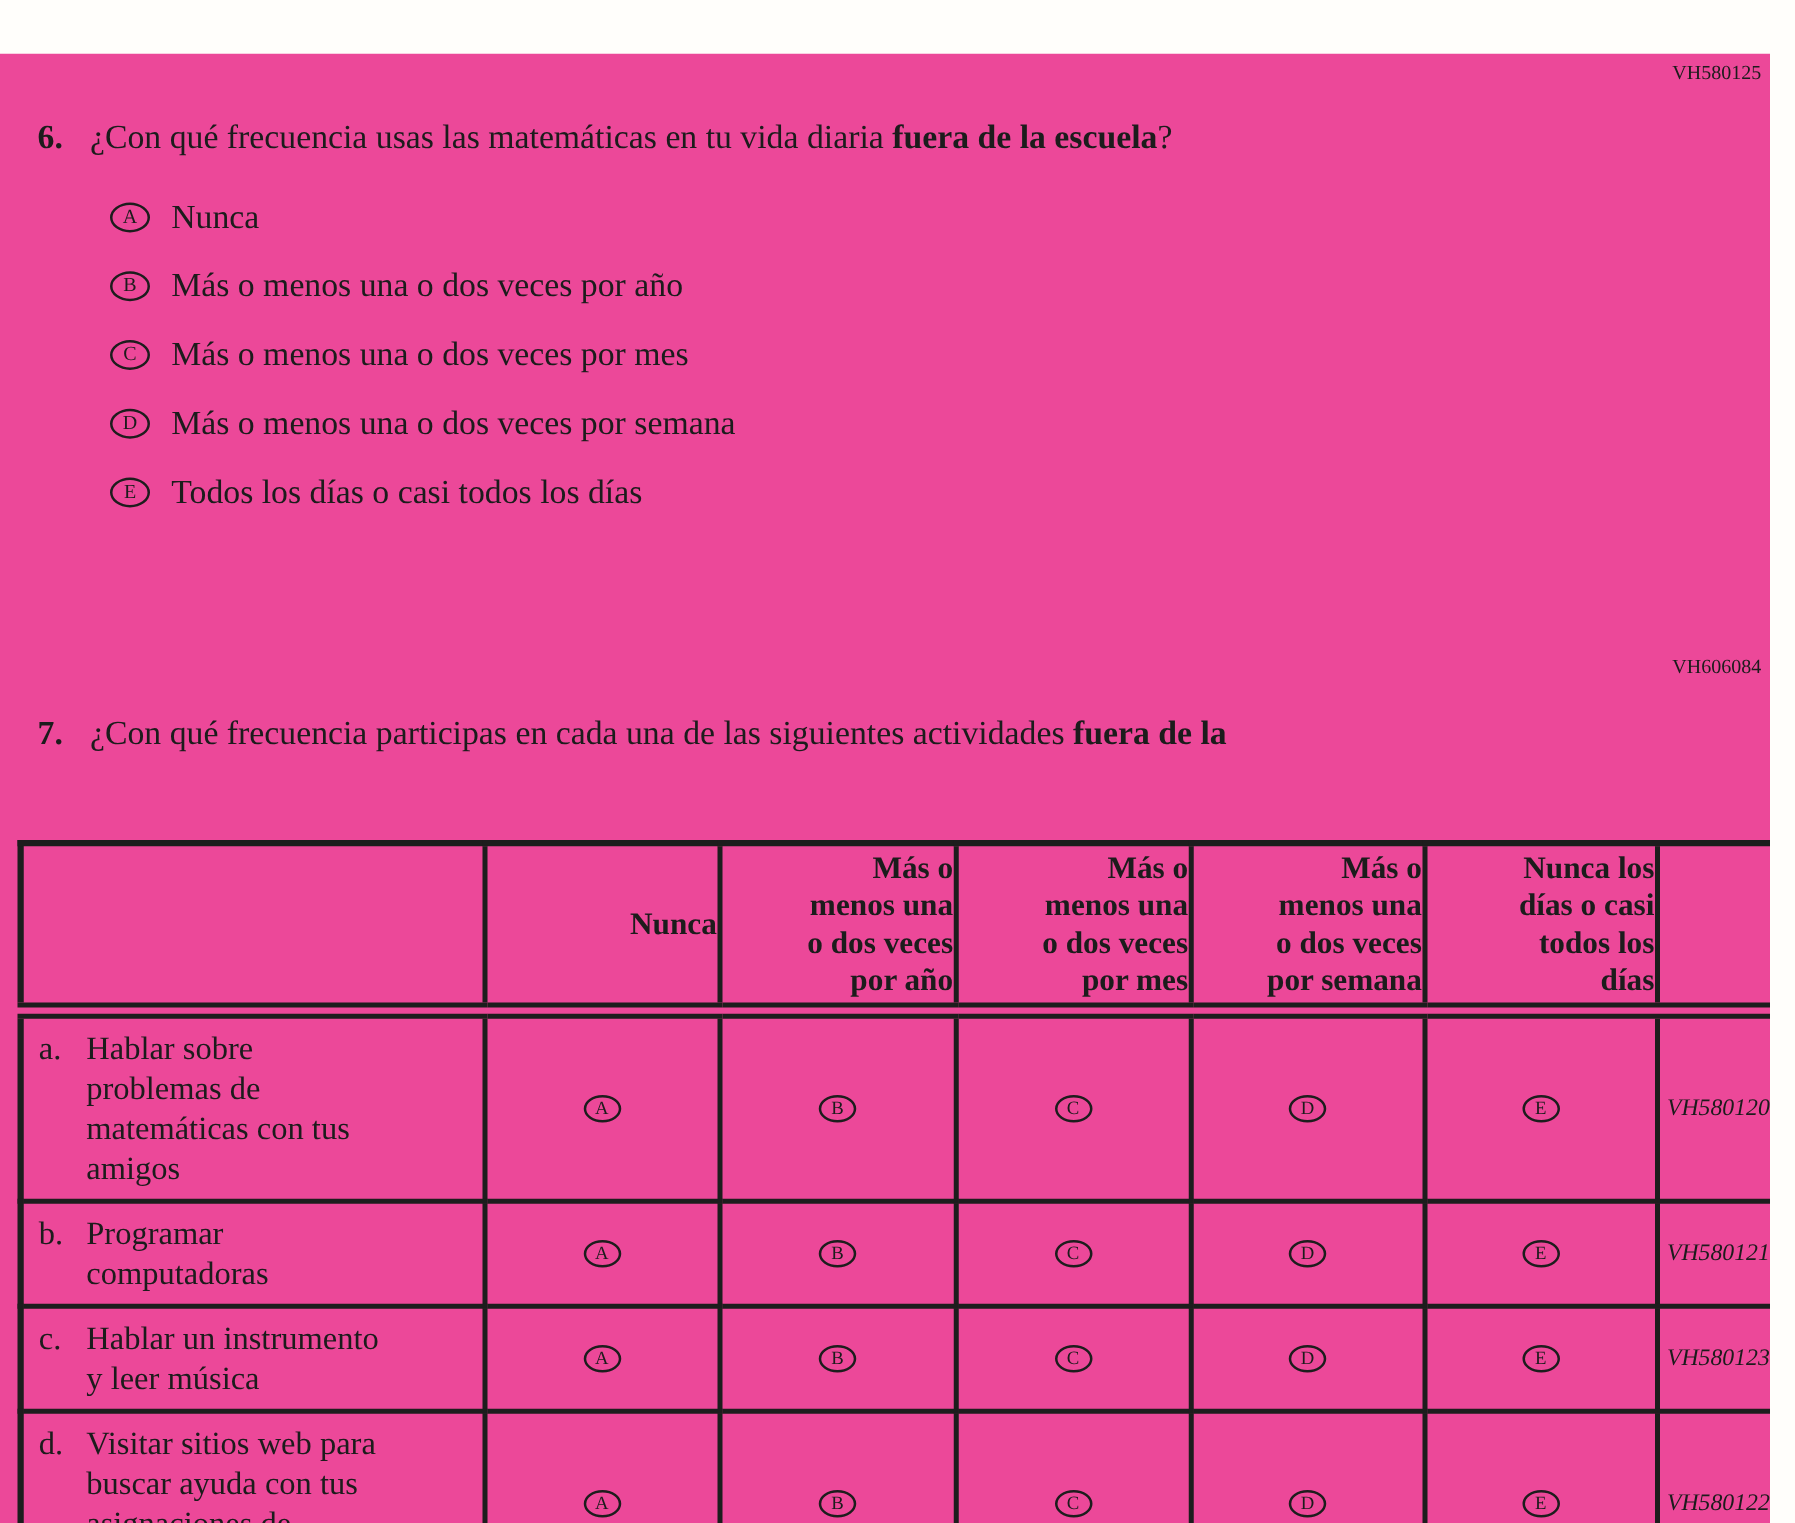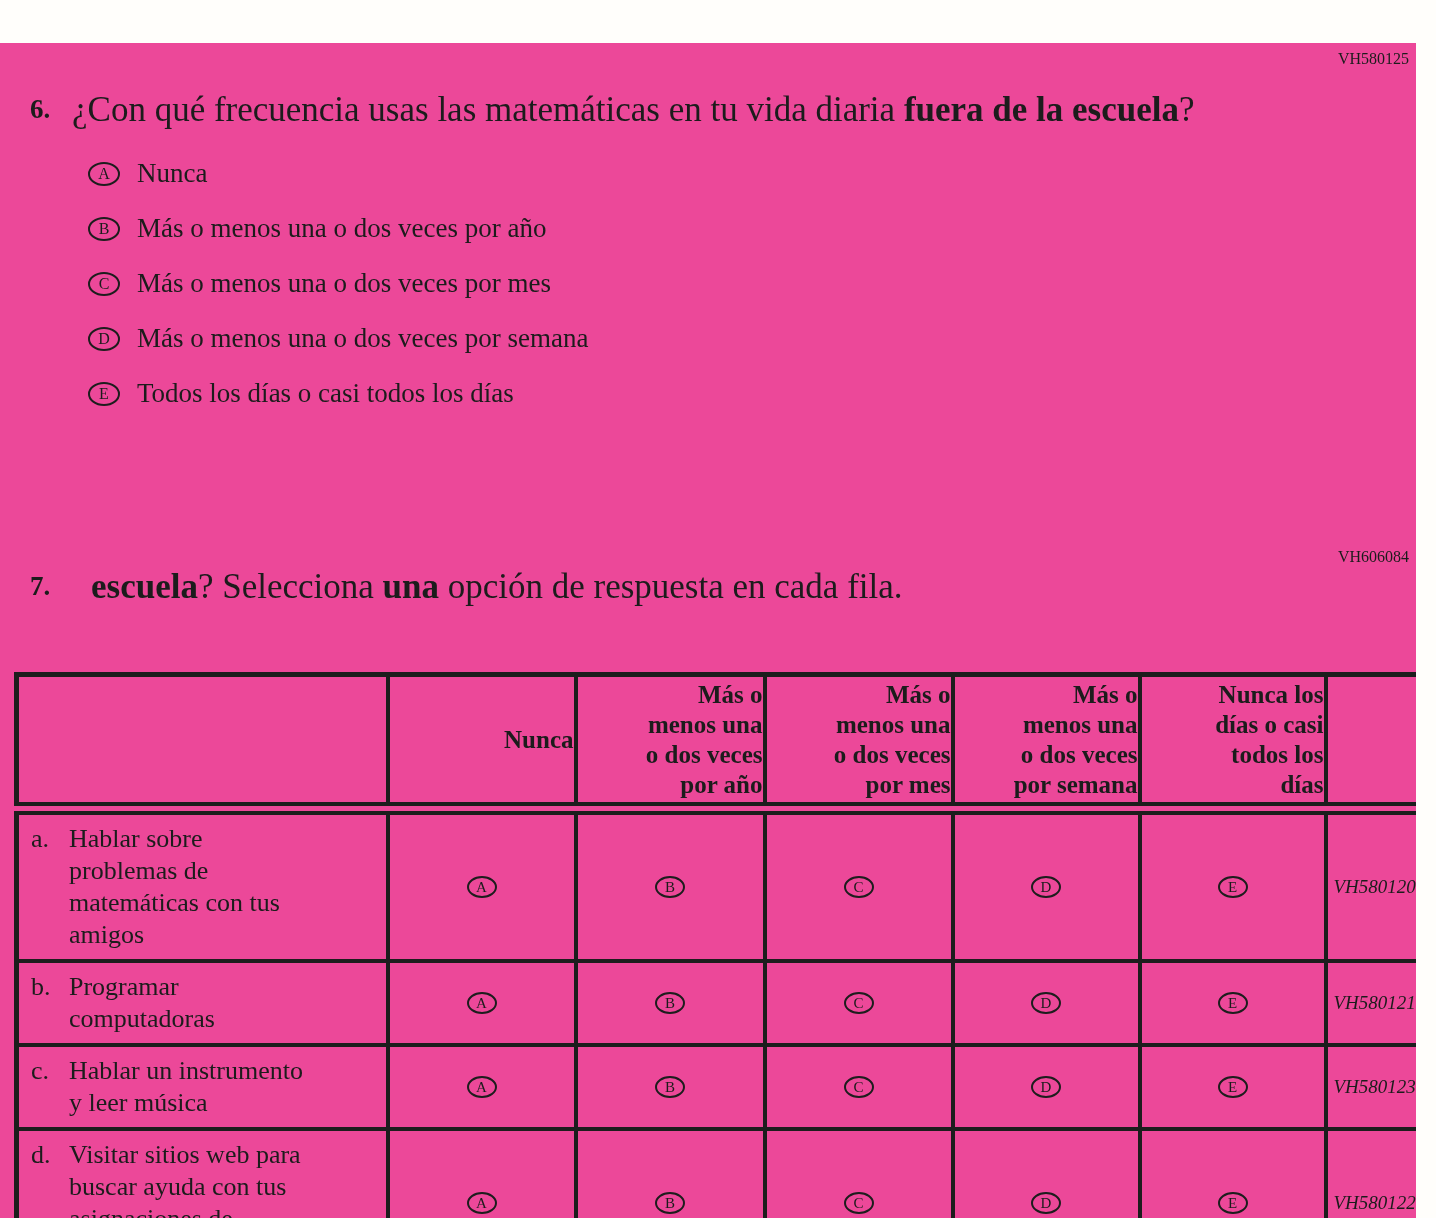--- a/index.html
+++ b/index.html
@@ -18,39 +18,39 @@
     margin-top: 43px;
   }
   .item-code {
     position: absolute;
     right: 7px;
     font-size: 16px;
     color: #1c1c1c;
     letter-spacing: 0px;
   }
   #code-q6 { top: 7px; }
-  #code-q7 { top: 505px; }
+  #code-q7 { top: 482px; }
 
   .question {
     position: absolute;
     left: 30px;
     display: flex;
     align-items: flex-start;
   }
   #question-6 { top: 50px; }
   #question-7 { top: 527px; }
   .q-number {
     width: 42px;
     flex: 0 0 42px;
     font-weight: bold;
     font-size: 27px;
     line-height: 33px;
   }
   .q-text {
-    font-size: 35px;
+    font-size: 27px;
     line-height: 33px;
     max-width: 1180px;
   }
   .q-text .bold { font-weight: bold; }
   .q-line2 { margin-left: 19px; }
 
   #q6-options {
     position: absolute;
     left: 88px;
     top: 103px;
@@ -169,21 +169,21 @@
       <span class="bubble bubble-lg">E</span>
       <span class="option-label">Todos los días o casi todos los días</span>
     </div>
   </div>
 
   <span class="item-code" id="code-q7">VH606084</span>
 
   <div class="question" id="question-7">
     <span class="q-number">7.</span>
     <span class="q-text">
-      <span class="q-line2" style="display:block"><span class="bold">escuela</span><span>? Selecciona </span><span class="bold">una</span><span> opción de respuesta en cada fila.</span></span>
+      <span class="q-line1"><span>¿Con qué frecuencia participas en cada una de las siguientes actividades </span><span class="bold">fuera de la</span></span>
     </span>
   </div>
 
   <table id="q7-table">
     <colgroup>
       <col style="width:371px">
       <col style="width:188px">
       <col style="width:189px">
       <col style="width:188px">
       <col style="width:187px">

